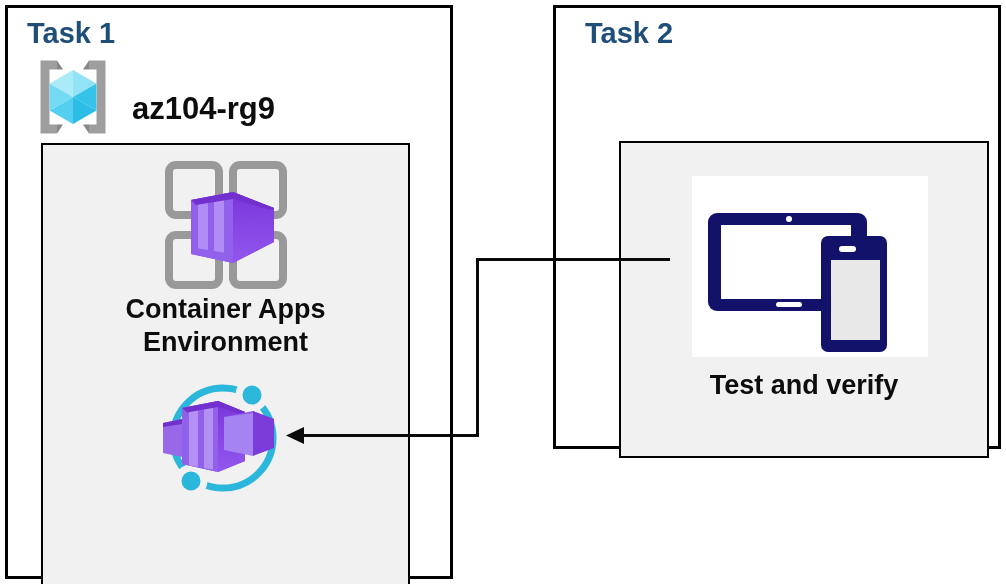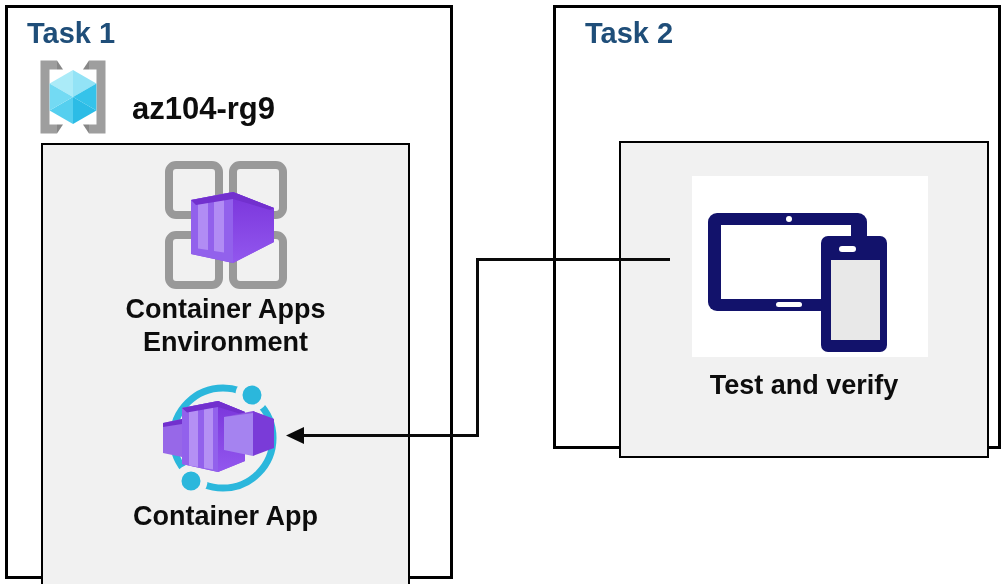--- a/index.html
+++ b/index.html
@@ -118,21 +118,20 @@
           <polygon points="29,28 38,26.4 38,84 29,82.4" fill="#B490F4"></polygon>
           <polygon points="44,25.4 53,23.8 53,86.5 44,84.9" fill="#B490F4"></polygon>
           <polygon points="22,25 58,18 85,29 81,31 58,24 27,29.5" fill="#7230CE"></polygon>
 
           <polygon points="64,34 93,28 114,36 86,42" fill="#8F55E2"></polygon>
           <polygon points="93,28 114,36 114,65 93,73" fill="#7A3BD8"></polygon>
           <polygon points="64,34 93,30 93,73 64,67" fill="#A583F0"></polygon>
         </svg>
       </div>
 
-      <div class="diagram-label app-label">Container App</div>
     </div>
   </div>
 
   <div class="task-box t2">
     <div class="task-title">Task 2</div>
 
     <div class="panel">
       <div class="white-backdrop">
         <svg width="236" height="181" viewBox="0 0 236 181">
 

